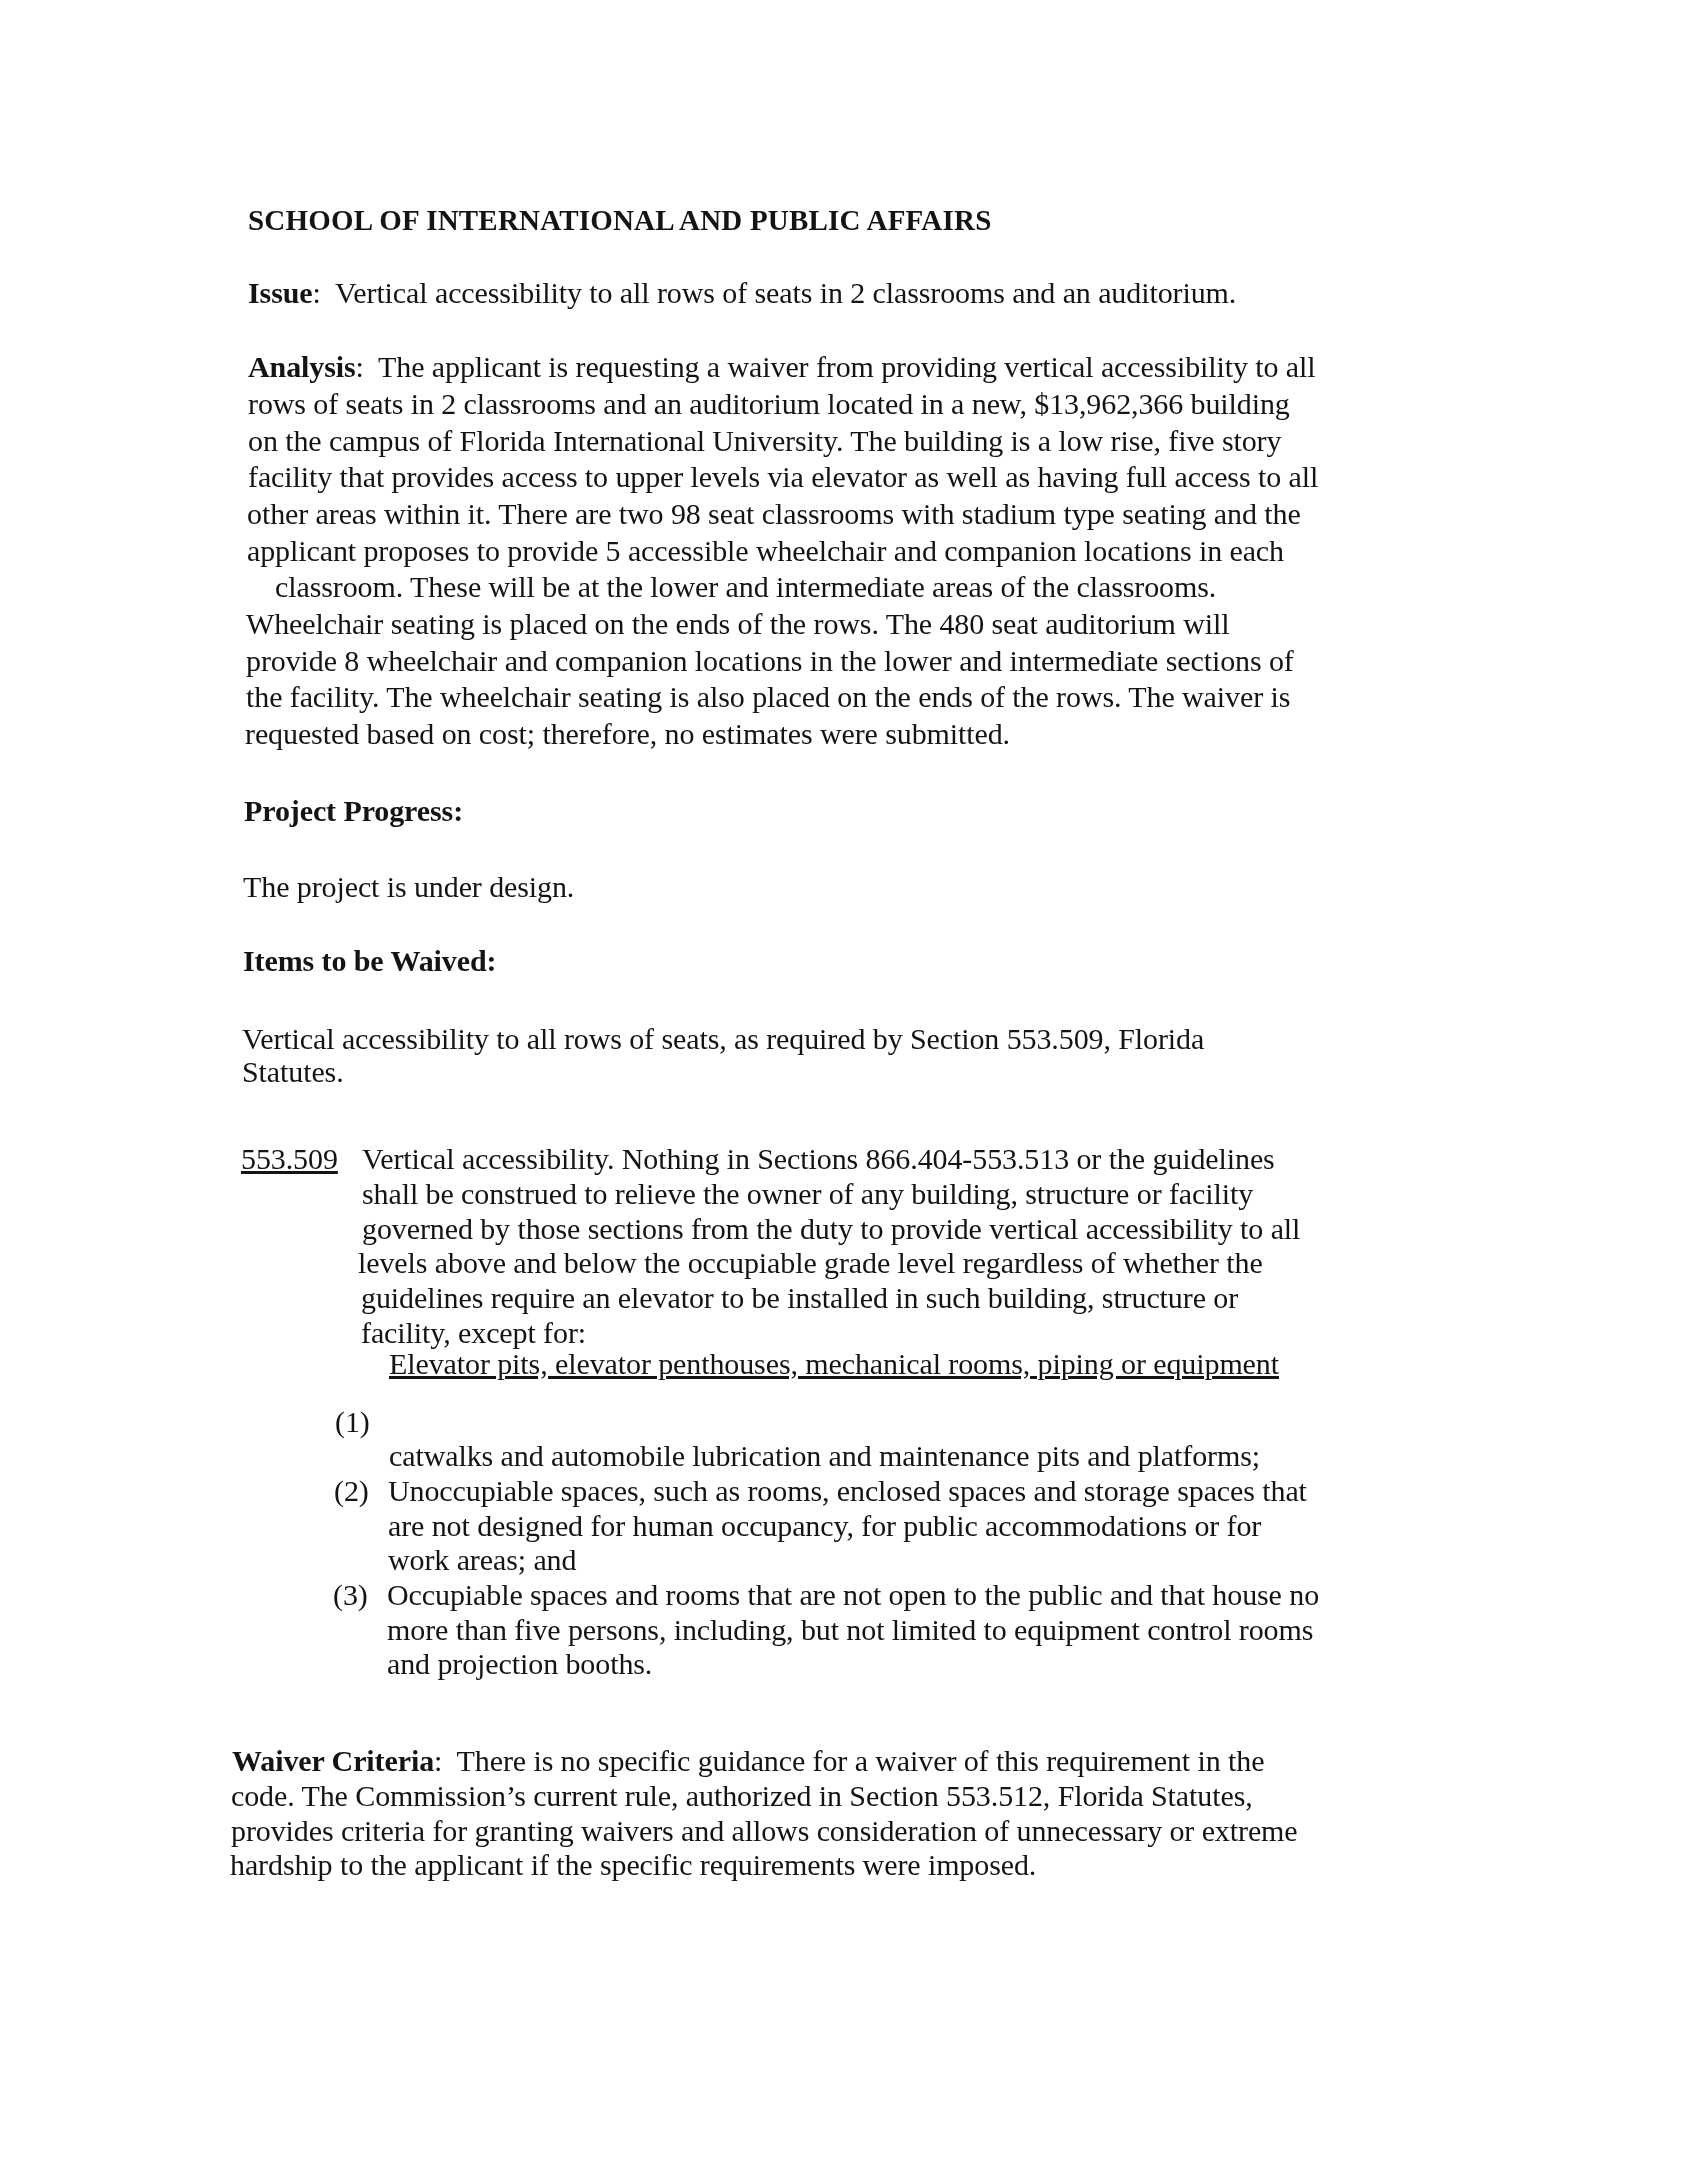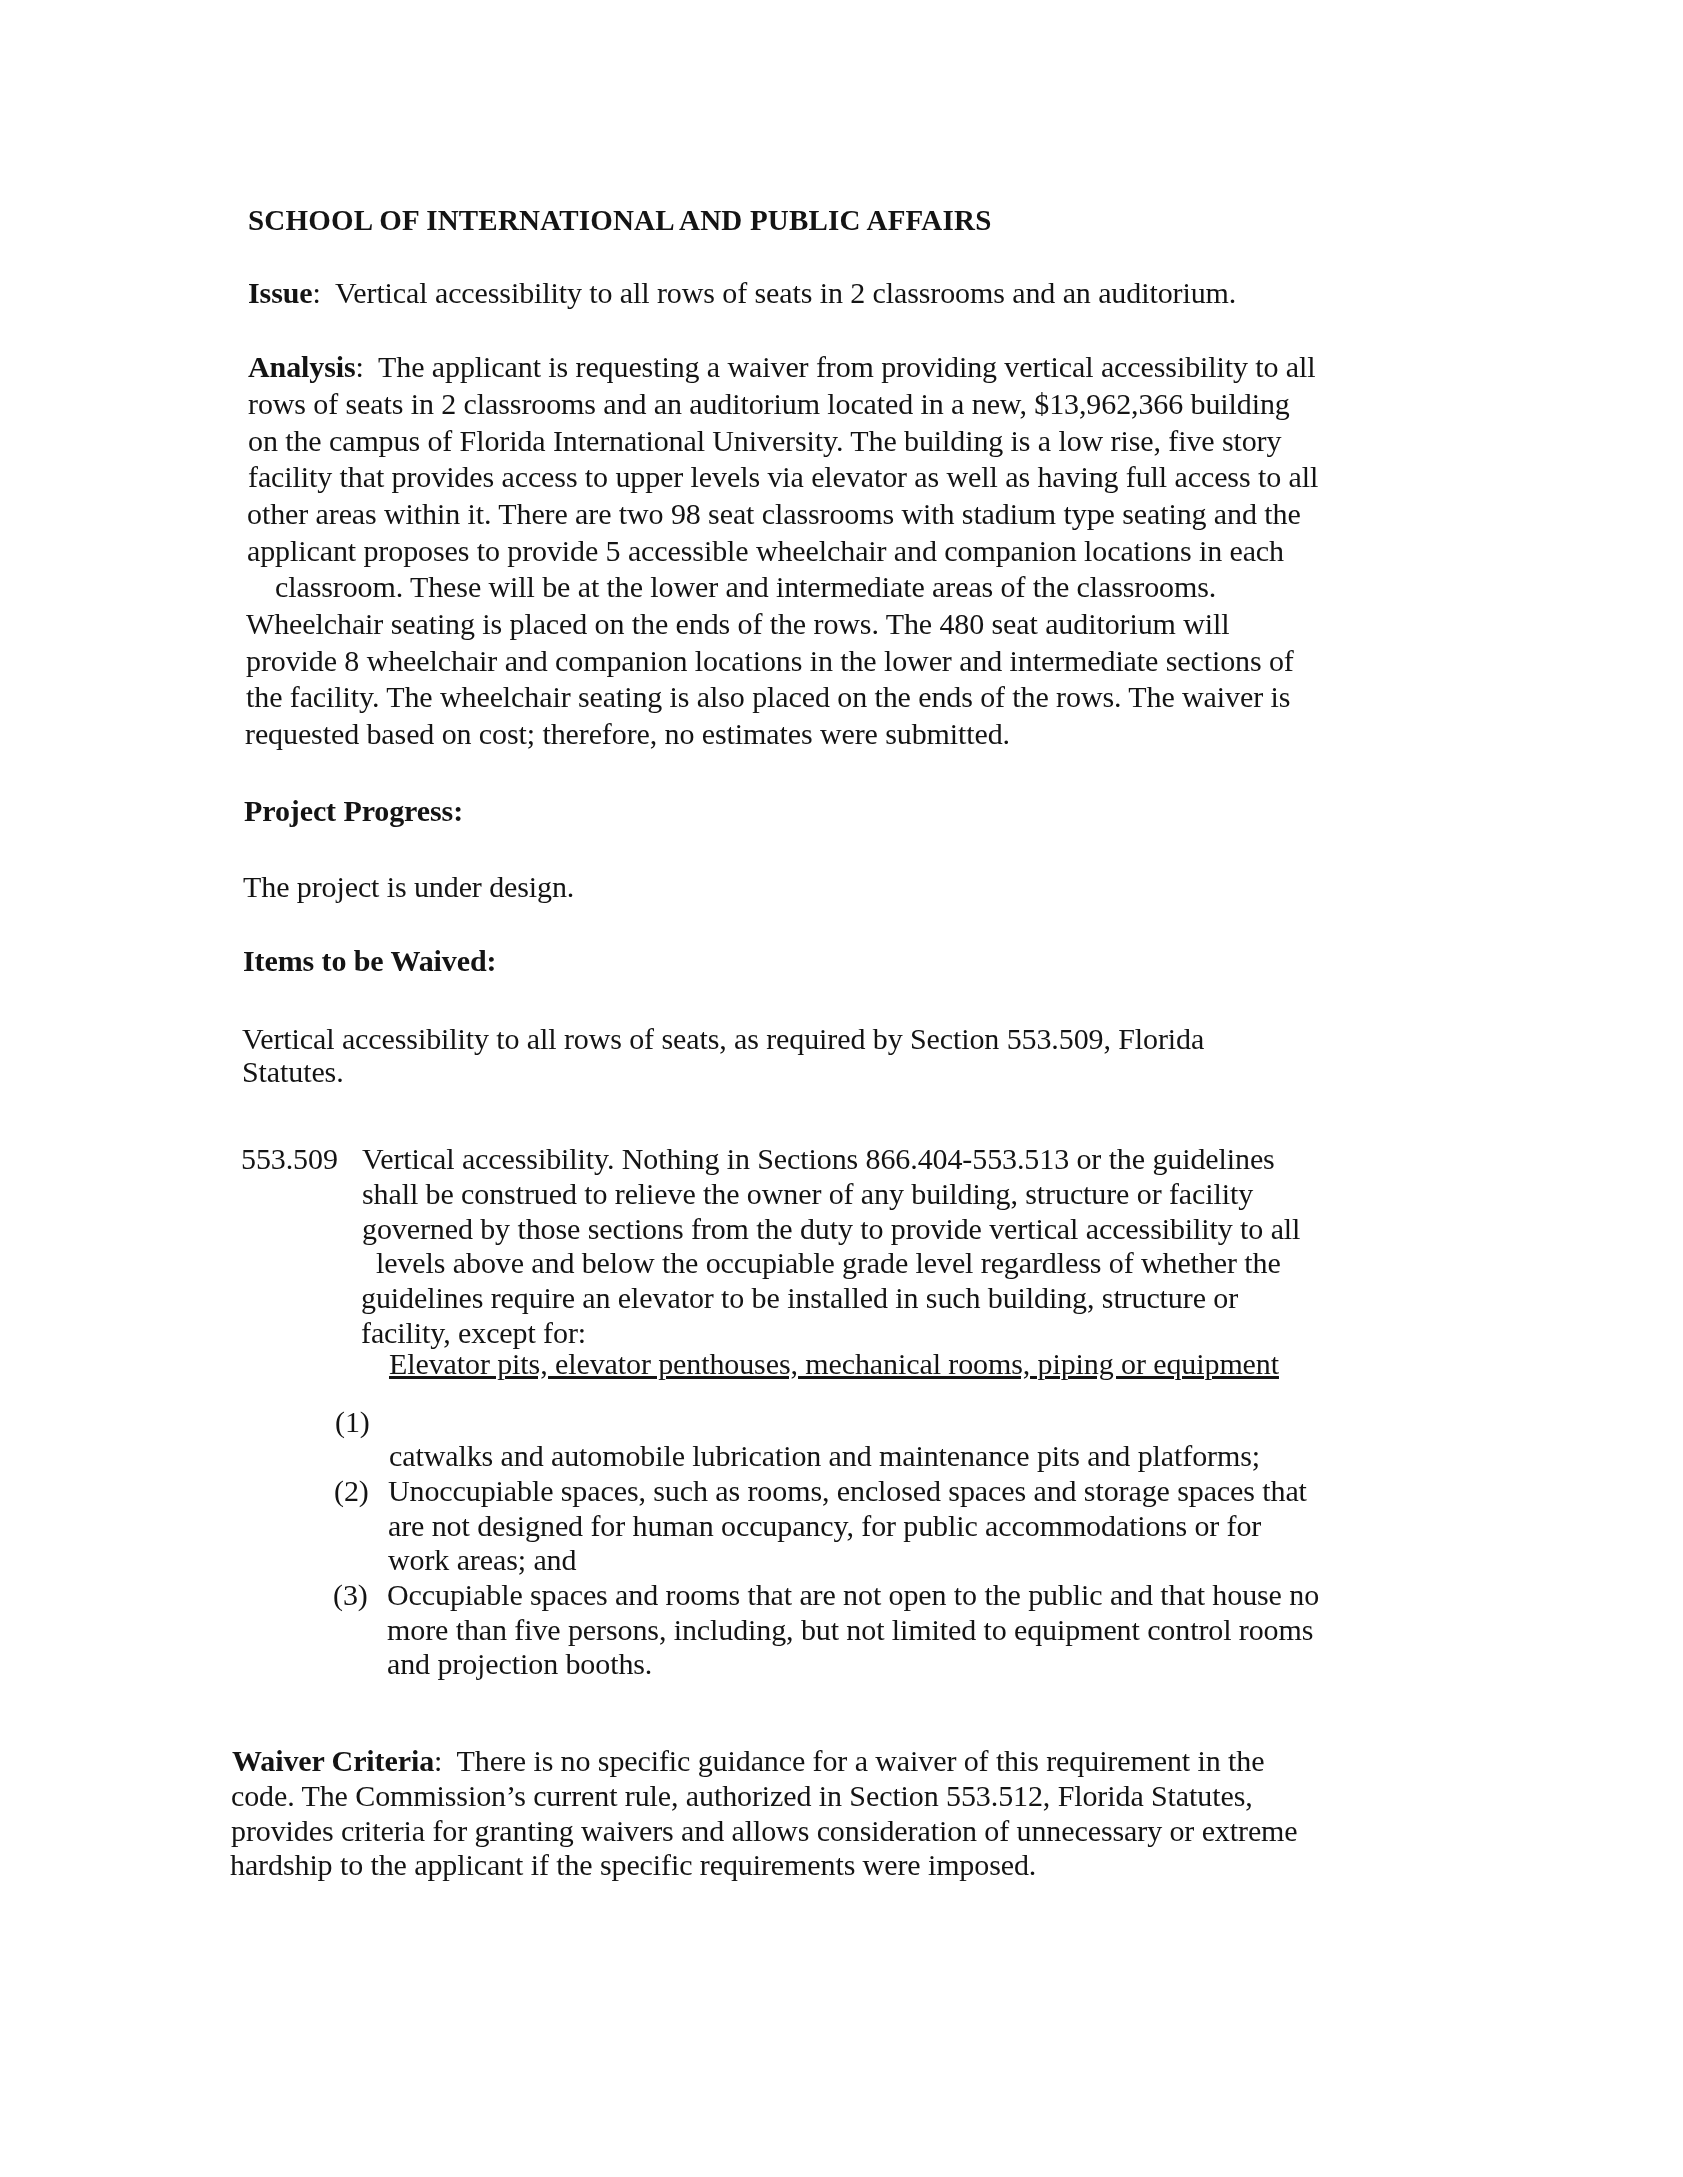--- a/index.html
+++ b/index.html
@@ -42,25 +42,25 @@
   <div class="ln b" style="left:244px; top:794px;">Project Progress:</div>
   <div class="ln" style="left:243px; top:870px;">The project is under design.</div>
 
   <div class="ln b" style="left:243px; top:944px;">Items to be Waived:</div>
   <div>
     <div class="ln" style="left:242px; top:1022px;">Vertical accessibility to all rows of seats, as required by Section 553.509, Florida</div>
     <div class="ln" style="left:242px; top:1055px;">Statutes.</div>
   </div>
 
   <div>
-    <div class="ln" style="left:241px; top:1142px;">553.509</div>
+    <div class="ln" style="left:241px; top:1142px;text-decoration:underline;">553.509</div>
     <div class="ln" style="left:362px; top:1142px;">Vertical accessibility.  Nothing in Sections 866.404-553.513 or the guidelines</div>
     <div class="ln" style="left:362px; top:1177px;">shall be construed to relieve the owner of any building, structure or facility</div>
     <div class="ln" style="left:362px; top:1212px;">governed by those sections from the duty to provide vertical accessibility to all</div>
-    <div class="ln" style="left:376px; top:1246px;">levels above and below the occupiable grade level regardless of whether the</div>
+    <div class="ln" style="left:358px; top:1246px;">levels above and below the occupiable grade level regardless of whether the</div>
     <div class="ln" style="left:361px; top:1281px;">guidelines require an elevator to be installed in such building, structure or</div>
     <div class="ln" style="left:361px; top:1316px;">facility, except for:</div>
   </div>
 
   <div>
     <div>
       <div class="ln" style="left:335px; top:1405px;">(1)</div>
       <div class="ln" style="left:389px; top:1347px;text-decoration:underline;">Elevator pits, elevator penthouses, mechanical rooms, piping or equipment</div>
       <div class="ln" style="left:389px; top:1439px;">catwalks and automobile lubrication and maintenance pits and platforms;</div>
     </div>

